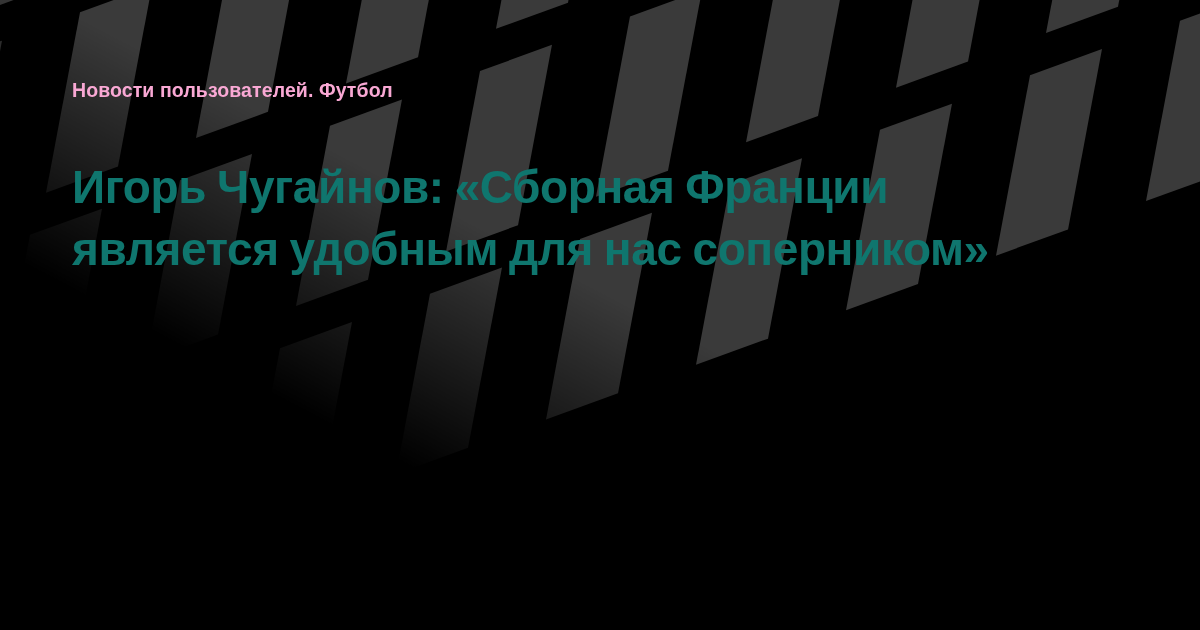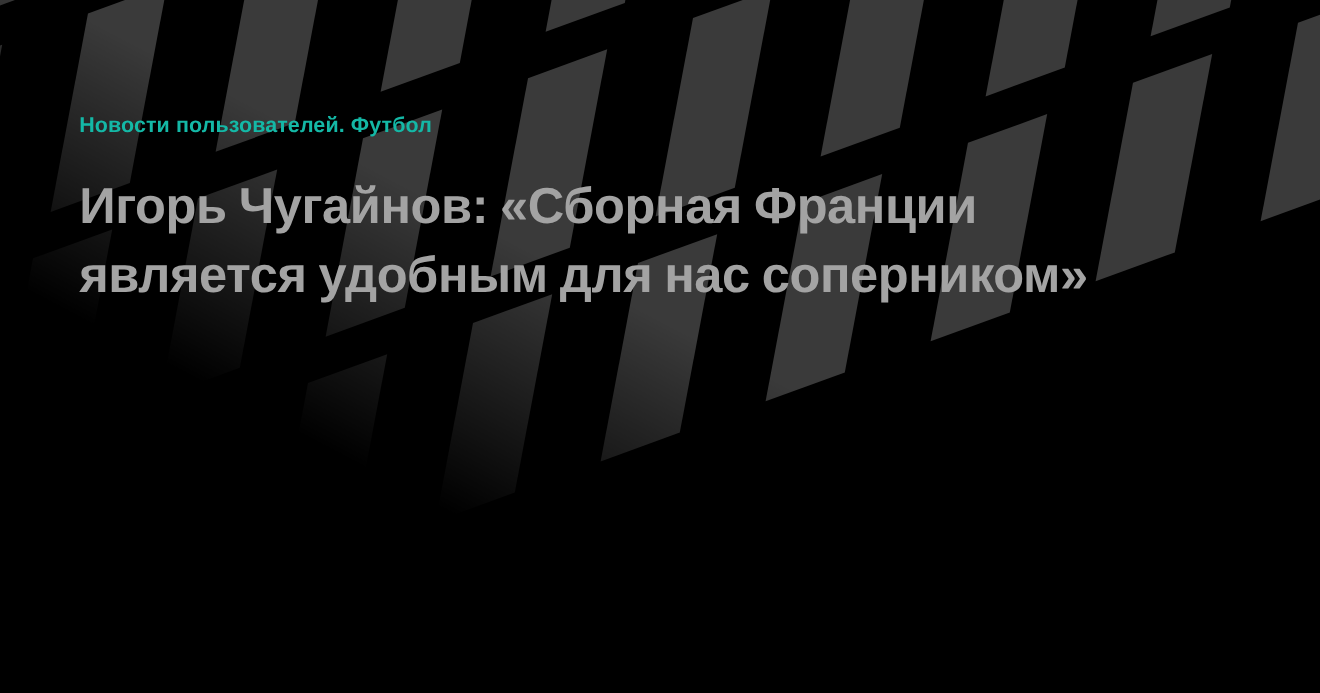--- a/index.html
+++ b/index.html
@@ -113,18 +113,18 @@
           <use href="#band"></use>
         </g>
       <g transform="translate(-60,472)   skewY(-20)">
           <use href="#band"></use>
         </g>
     </g>
   </svg>
 
   <div id="text-block">
 
-    <div id="kicker" style="color: #14b8a6; margin-top: 24px;">Новости пользователей. Футбол</div>
+    <div id="kicker" style="color: #f9a8d4;">Новости пользователей. Футбол</div>
 
-    <h1 id="headline" style="color: #a3a3a3;">Игорь Чугайнов: «Сборная Франции является удобным для нас соперником»</h1>
+    <h1 id="headline" style="color: #0f766e;">Игорь Чугайнов: «Сборная Франции является удобным для нас соперником»</h1>
 
   </div>
 </div>
 
 </body></html>

